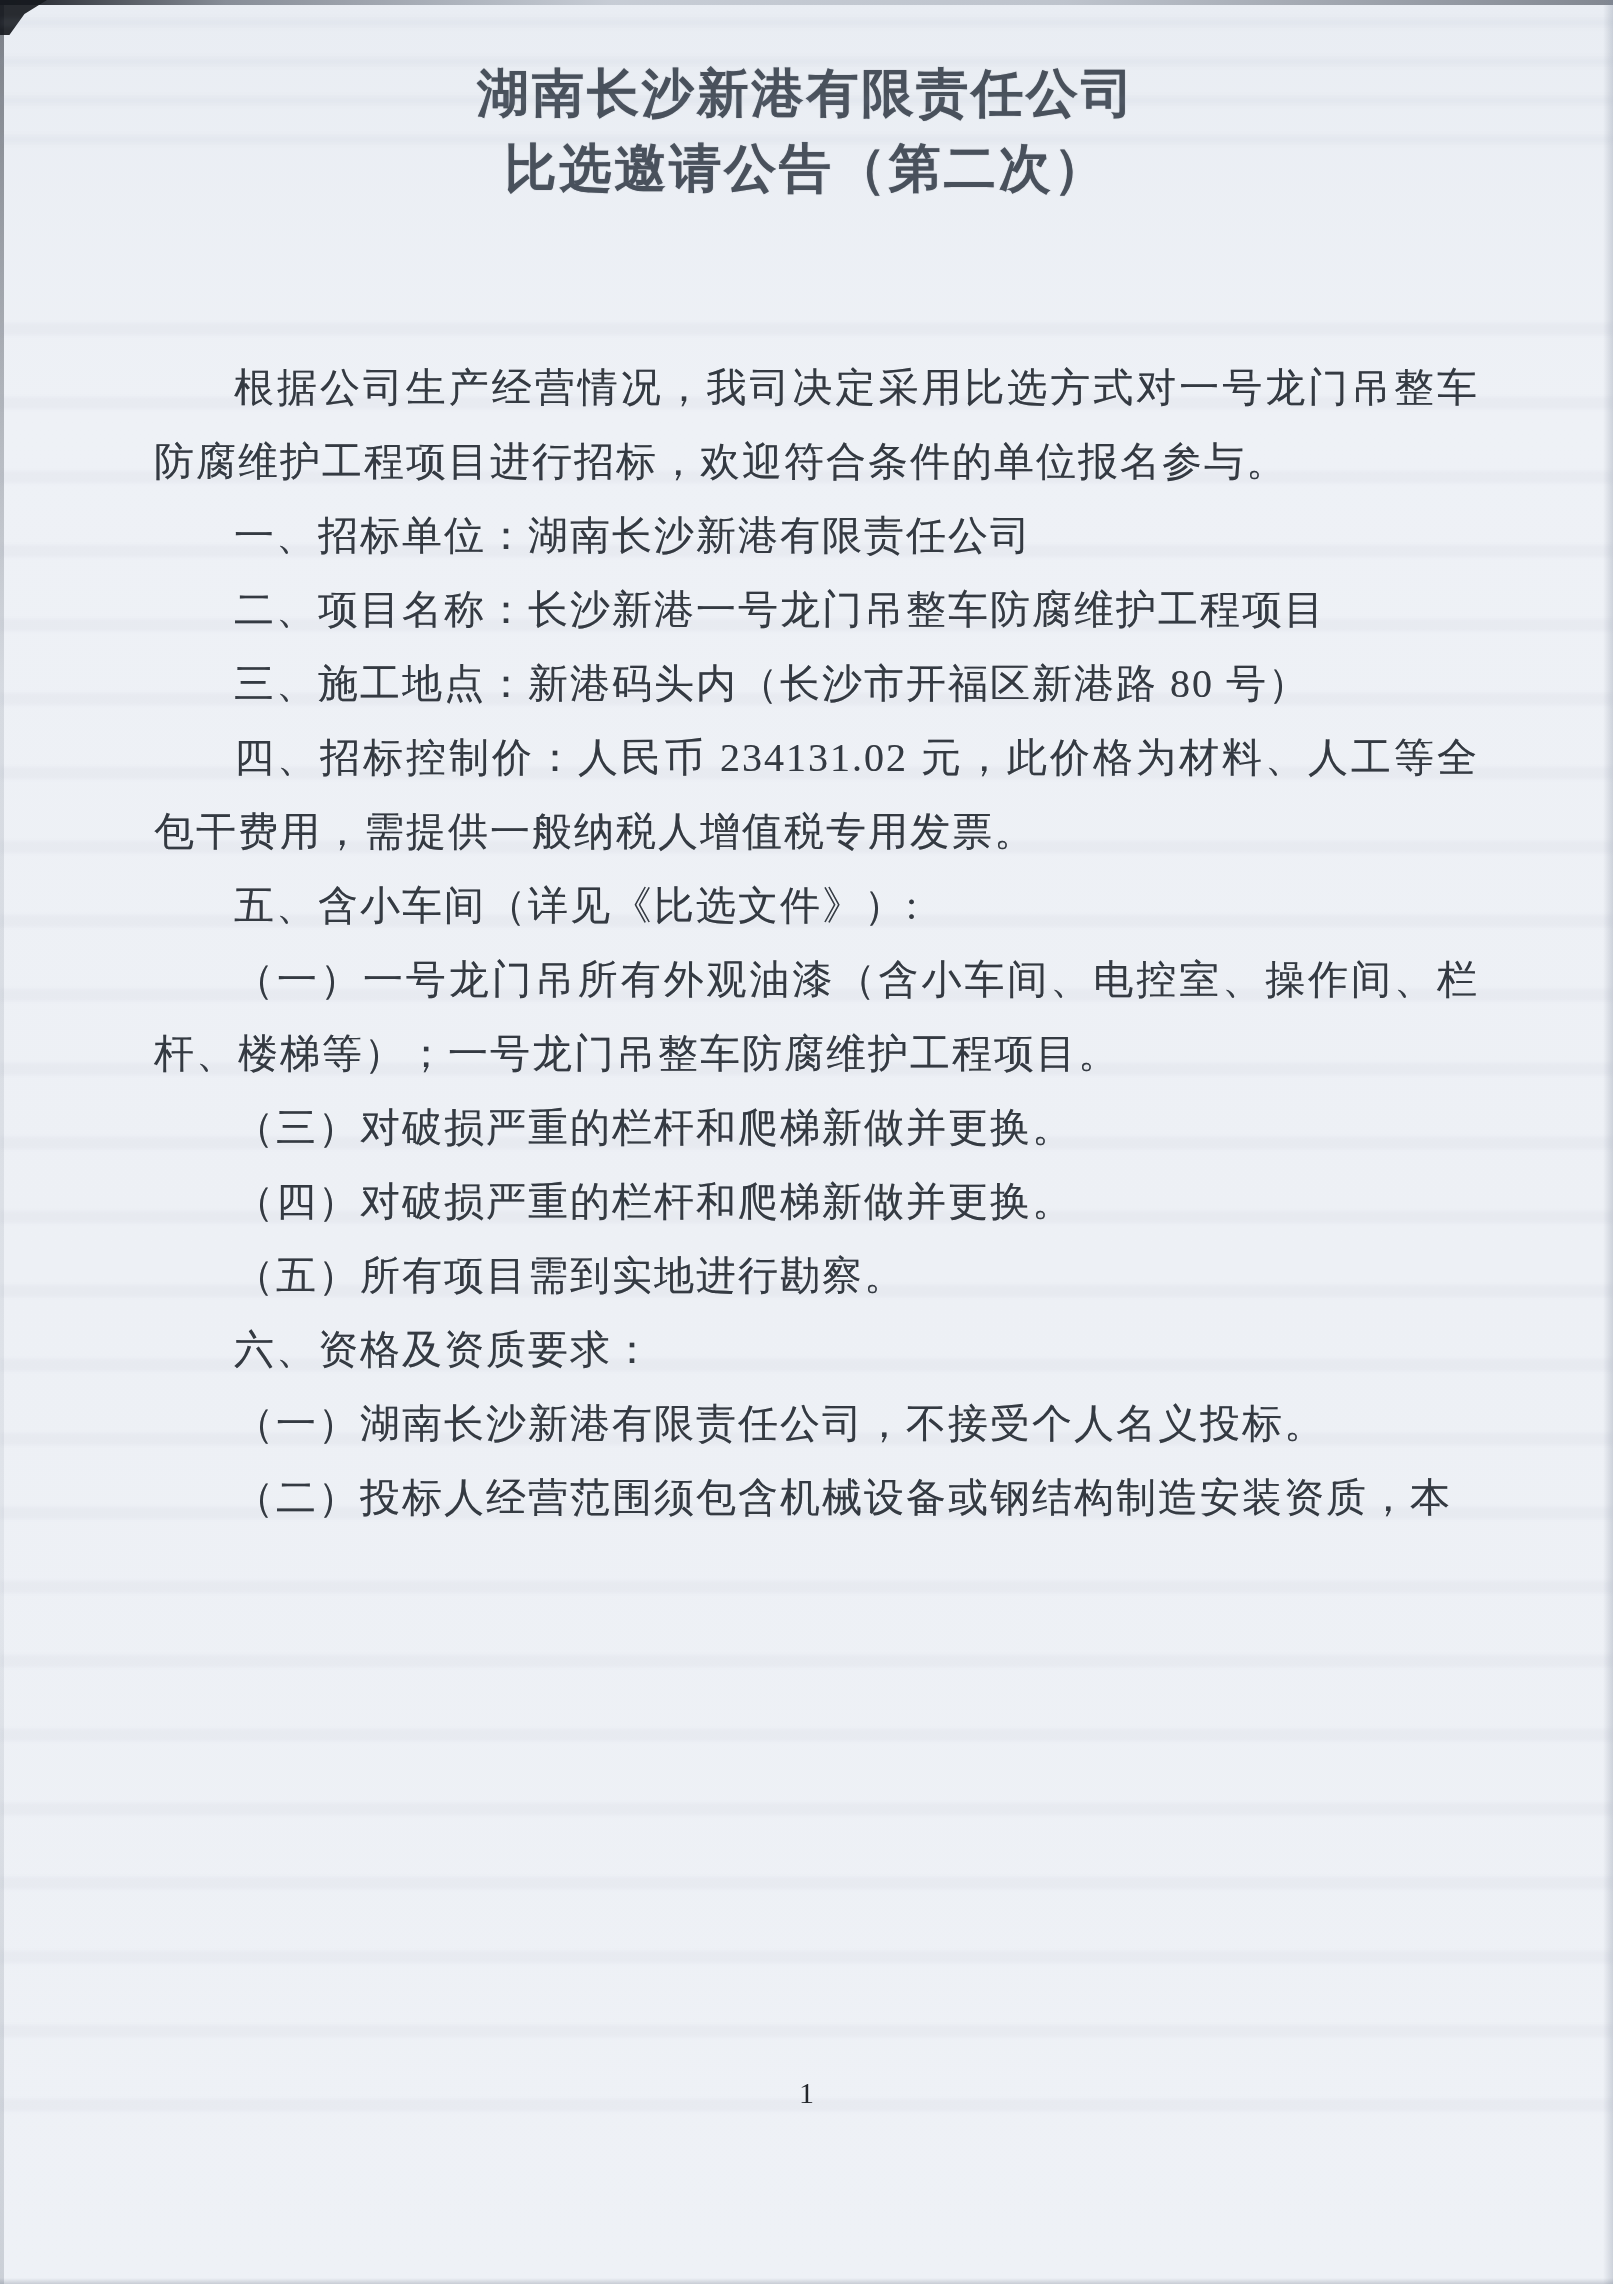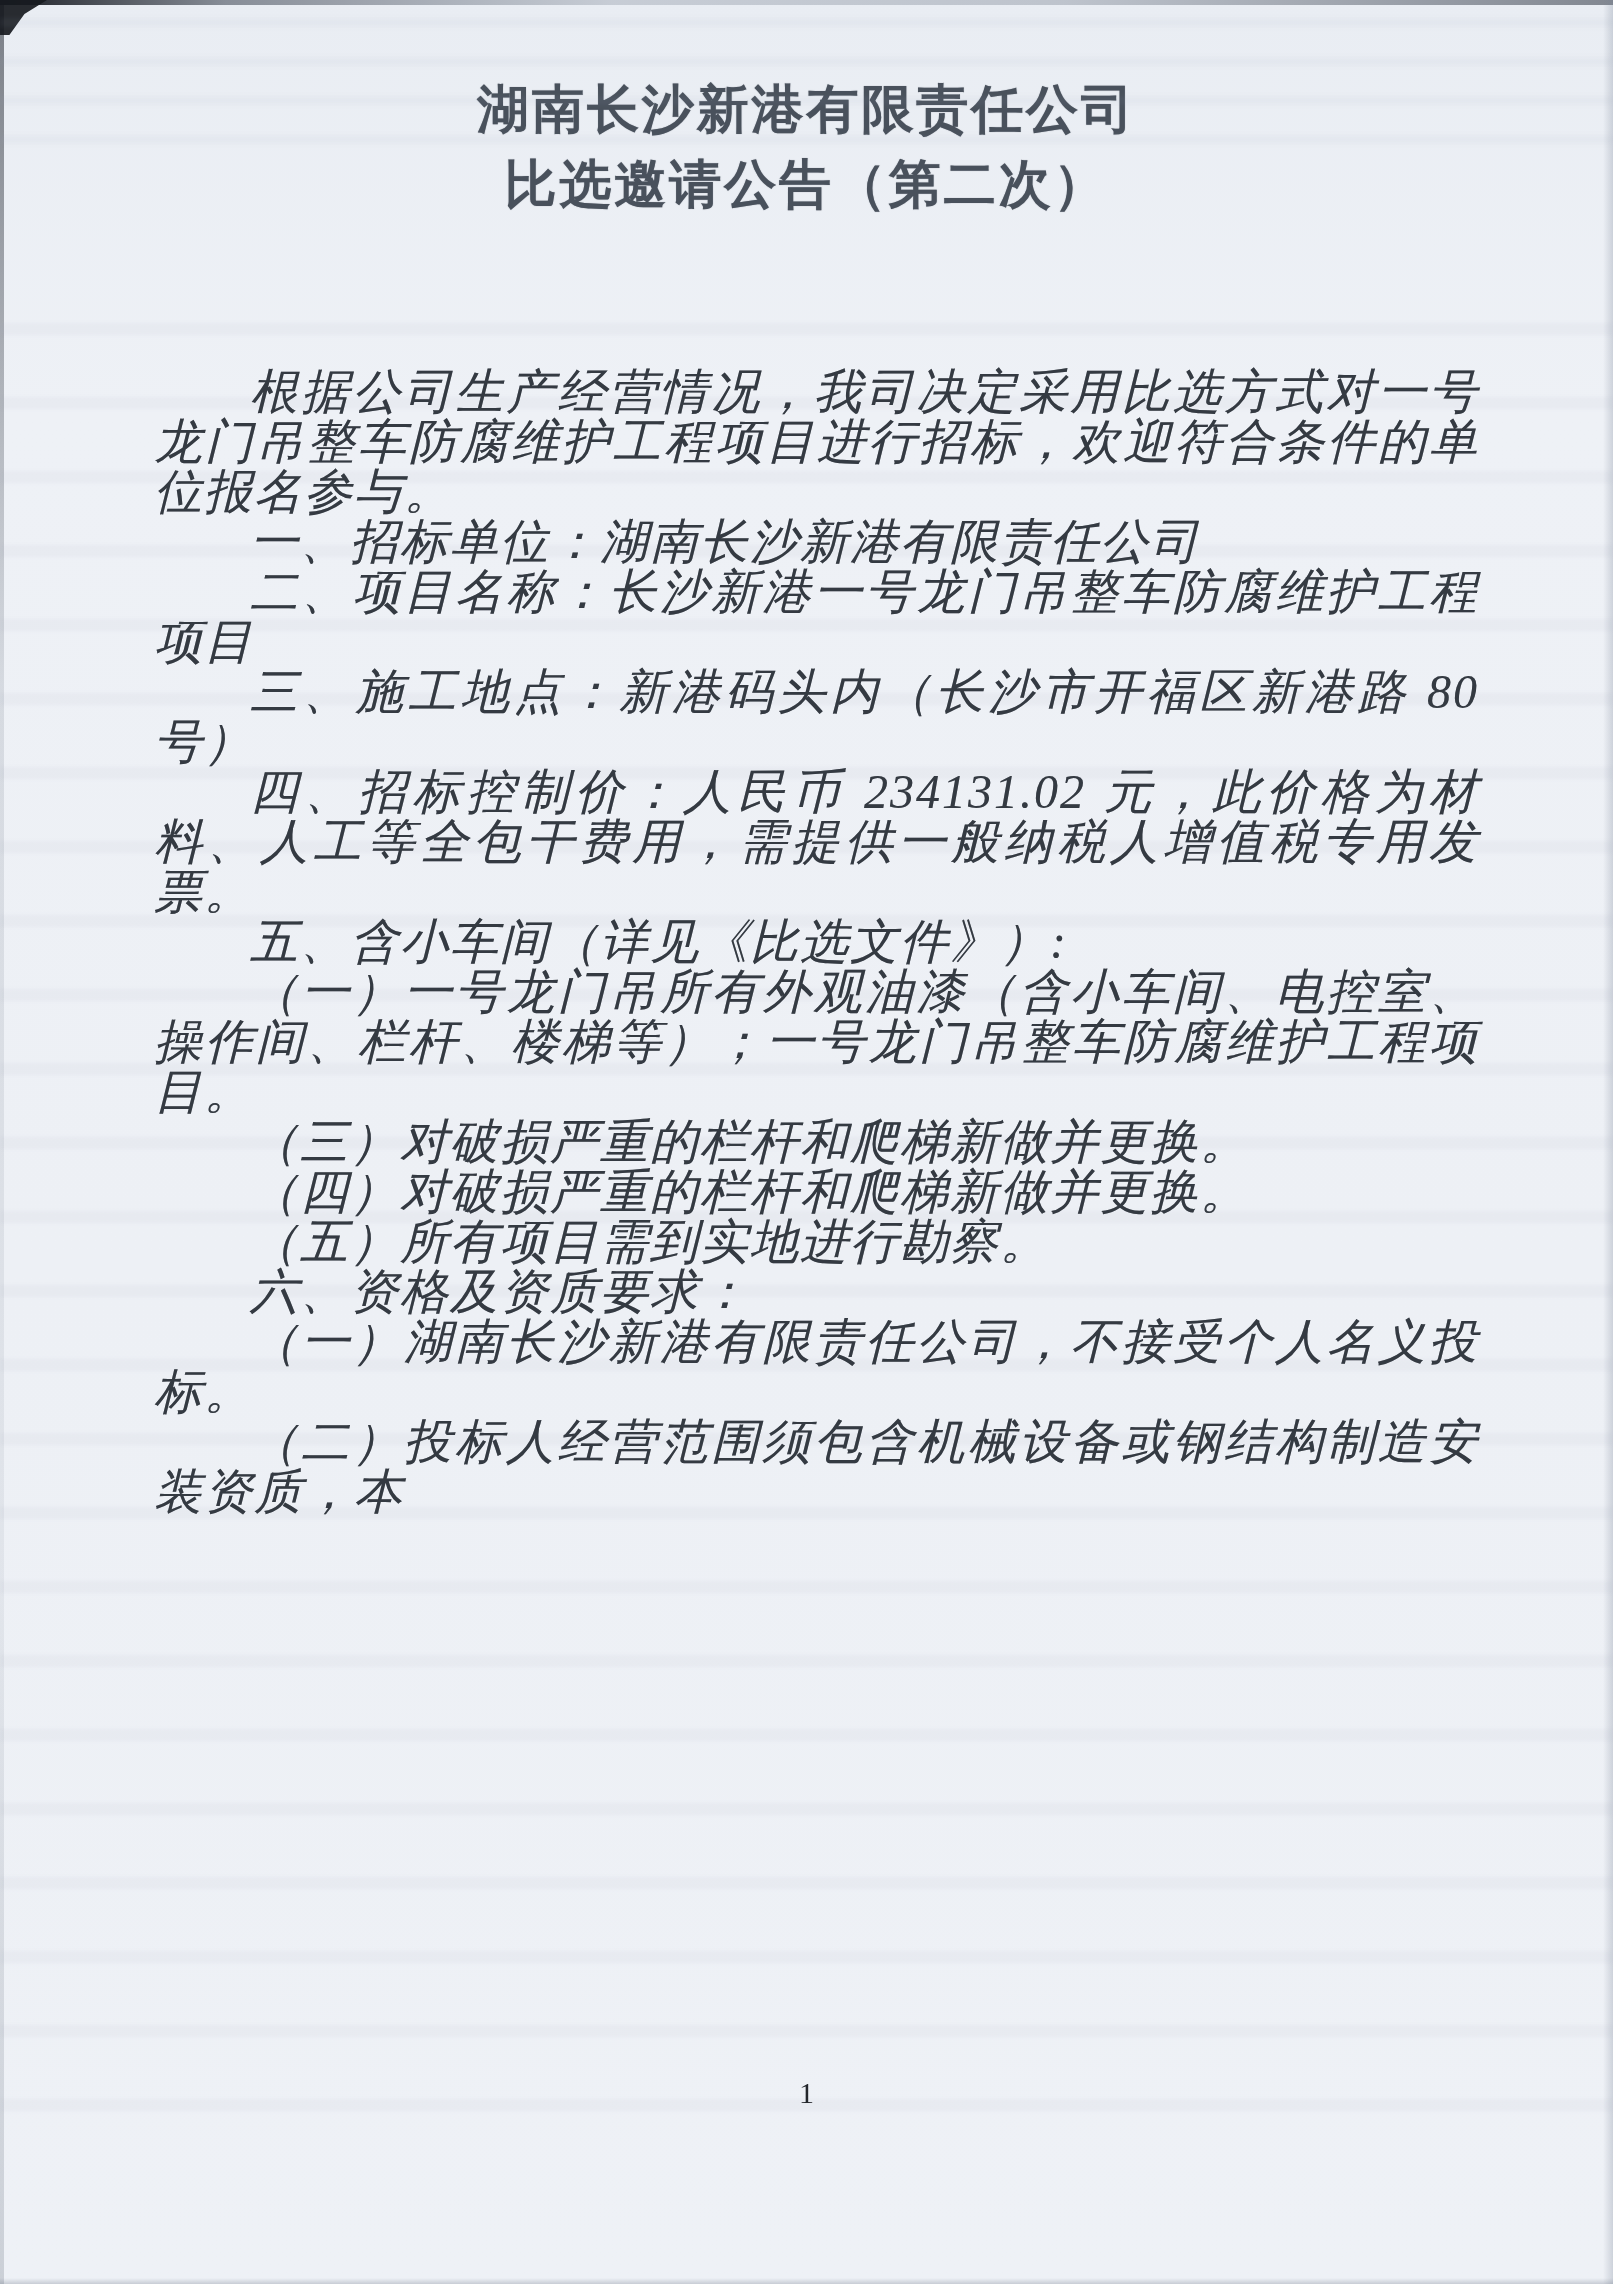--- a/index.html
+++ b/index.html
@@ -55,46 +55,45 @@
   .ghost-lines {
     position: absolute; top: 323px; left: 0; right: 0; bottom: 118px;
     background: repeating-linear-gradient(180deg,
       rgba(148,158,176,.07) 0 11.8px, rgba(148,158,176,0) 11.8px 74px);
     filter: blur(1.5px);
     pointer-events: none;
   }
   
   .doc-title {
     margin: 0;
-    padding-top: 72px;
+    padding-top: 56px;
     text-align: center;
     font-size: 52px;
     line-height: 75px;
     font-weight: bold;
     letter-spacing: 2.9px;
     color: #49515c;
     text-shadow: 0 0 1px rgba(73,81,92,.55);
   }
   .title-line { display: block; }
   .doc-body {
     position: relative;
     margin: 145px auto 0 154px;
     width: 1325px;
   }
   .doc-paragraph {
     margin: 0;
-    font-size: 48px;
-    line-height: 50px;
+    font-size: 40px;
+    line-height: 74px;
     letter-spacing: 2px;
     color: #343a42;
     text-align: justify;
     text-align-last: left;
     text-indent: 2em;
     text-shadow: 0 0 0.6px rgba(52,58,66,.4);
-    font-style: italic;
   }
   .page-number {
     position: absolute;
     top: 2076px;
     left: 0; right: 0;
     text-align: center;
     font-size: 30px;
     color: #23262b;
   }
 </style>

